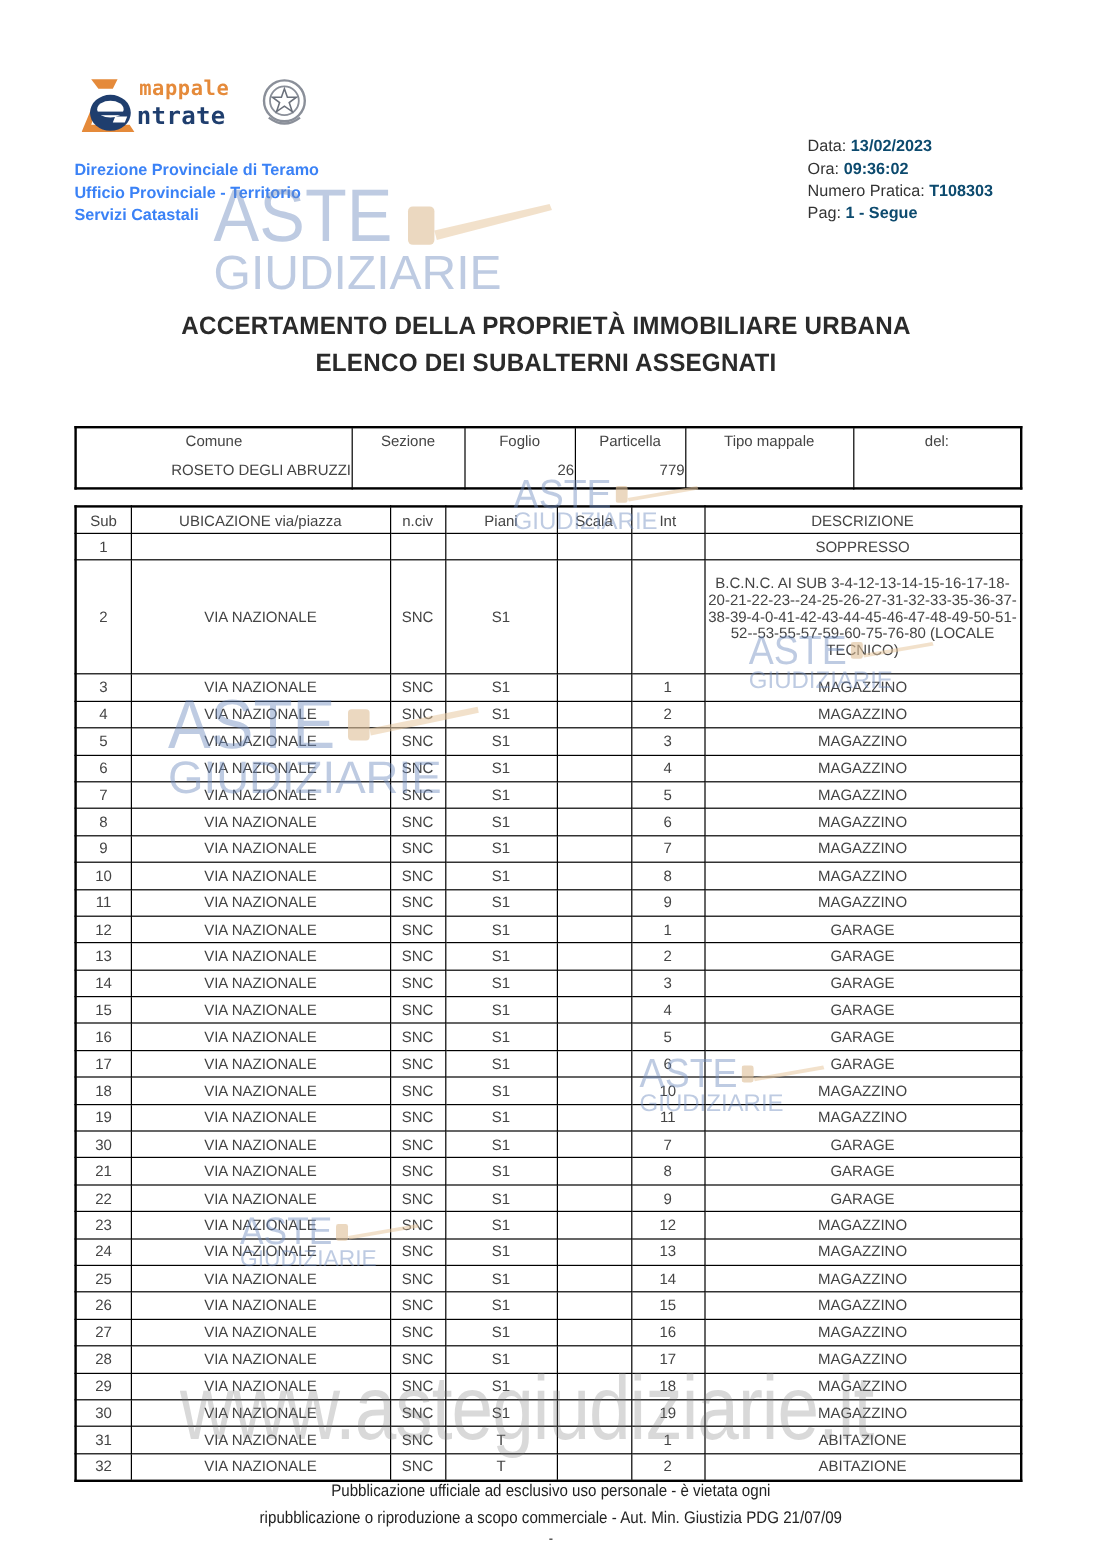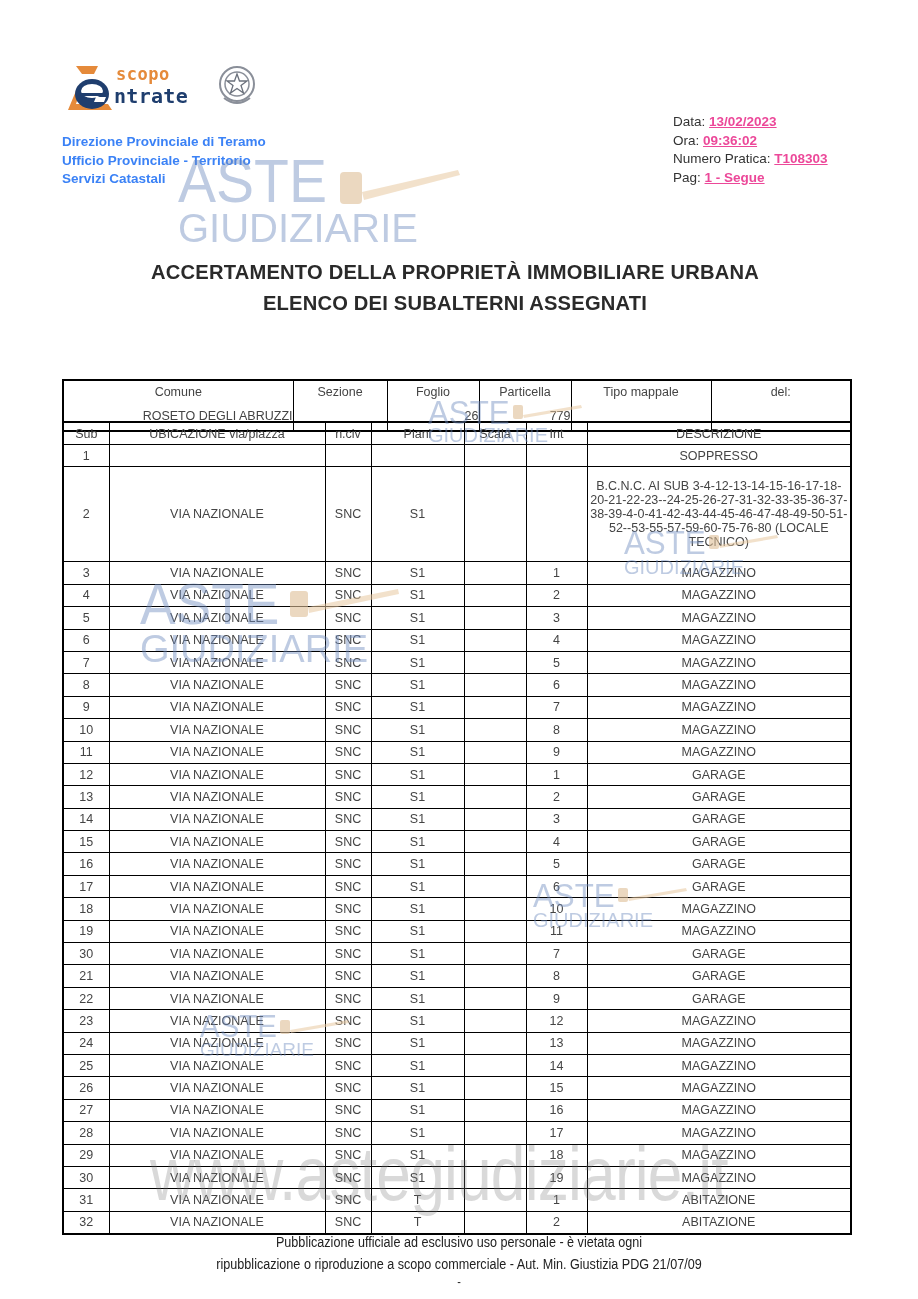--- a/index.html
+++ b/index.html
@@ -13,28 +13,28 @@
   #logo .word2 { position: absolute; left: 48px; top: 22px; font-family: "DejaVu Sans Mono", monospace; font-weight: bold; font-size: 20px; color: #1f3e6e; letter-spacing: 0.3px; text-align: right; }
   #logo .seal { position: absolute; left: 152px; top: 2px; width: 38px; height: 42px; }
 
   
   #office { left: 62px; top: 133px; font-size: 13.5px; font-weight: bold; line-height: 18.5px; color: #3b82f6; }
   #office div { white-space: nowrap; }
 
   
   #meta { left: 673px; top: 113px; font-size: 13.5px; line-height: 18.5px; color: #333; }
   #meta div { white-space: nowrap; }
-  #meta b { color: #ec4899; text-decoration: underline; }
+  #meta b { color: #0c4a6e; }
 
   
   #titles { left: 0; top: 256px; width: 910px; text-align: center; font-family: "Liberation Sans", sans-serif; font-weight: bold; font-size: 21px; line-height: 31px; color: #2a2a2a; letter-spacing: 0.2px; transform: scaleX(0.96); transform-origin: 455px 0; }
 
   
   table { border-collapse: collapse; position: absolute; table-layout: fixed; }
-  #parcel { left: 62px; top: 355px; width: 788px; border: 2px solid #000; margin-top: 24px; }
+  #parcel { left: 62px; top: 355px; width: 788px; border: 2px solid #000; }
   #parcel td { border-right: 1.5px solid #000; font-size: 12.5px; color: #444; text-align: center; vertical-align: top; padding: 0; }
   #parcel tr.h td { height: 24px; padding-top: 4px; }
   #parcel tr.v td { height: 21px; text-align: right; }
 
   
   #subs { left: 62px; top: 421px; width: 788px; border: 2px solid #000; }
   #subs th, #subs td { border: 1.5px solid #000; font-size: 12.5px; color: #444; text-align: center; padding: 0; font-weight: normal; overflow: hidden; }
   #subs th { height: 21px; }
   #subs td { height: 21.4px; line-height: 14px; }
   #subs td.desc-long { height: 90px; line-height: 14px; padding: 2px 2px; }
@@ -57,21 +57,21 @@
 
 <div id="logo" class="abs">
   <svg class="e-mark" viewBox="0 0 46 48">
     <path d="M8 2 L30 2 L26 10 L14 10 Z" fill="#e58a3a"></path>
     <path d="M0 46 L10 22 L14 22 L8 40 L40 40 L44 46 Z" fill="#e58a3a"></path>
     <ellipse cx="24" cy="30" rx="17" ry="15" fill="#1f3e6e"></ellipse>
     <ellipse cx="24" cy="27" rx="11" ry="7" fill="#ffffff"></ellipse>
     <rect x="12" y="29" width="24" height="3" fill="#1f3e6e"></rect>
     <path d="M28 33 L38 33 L36 38 L26 38 Z" fill="#ffffff"></path>
   </svg>
-  <span class="word1">scopo</span>
+  <span class="word1">mappale</span>
   <span class="word2">ntrate</span>
   <svg class="seal" viewBox="0 0 38 42">
     <circle cx="19" cy="20" r="17" fill="none" stroke="#8a8f99" stroke-width="2"></circle>
     <circle cx="19" cy="20" r="12" fill="none" stroke="#8a8f99" stroke-width="1.5"></circle>
     <path d="M19 10 L21.5 17 L29 17 L23 21.5 L25.5 29 L19 24.5 L12.5 29 L15 21.5 L9 17 L16.5 17 Z" fill="none" stroke="#6b717c" stroke-width="1.3"></path>
     <path d="M6 34 Q19 44 32 34" fill="none" stroke="#8a8f99" stroke-width="2"></path>
   </svg>
 </div>
 
 <div id="office" class="abs">

